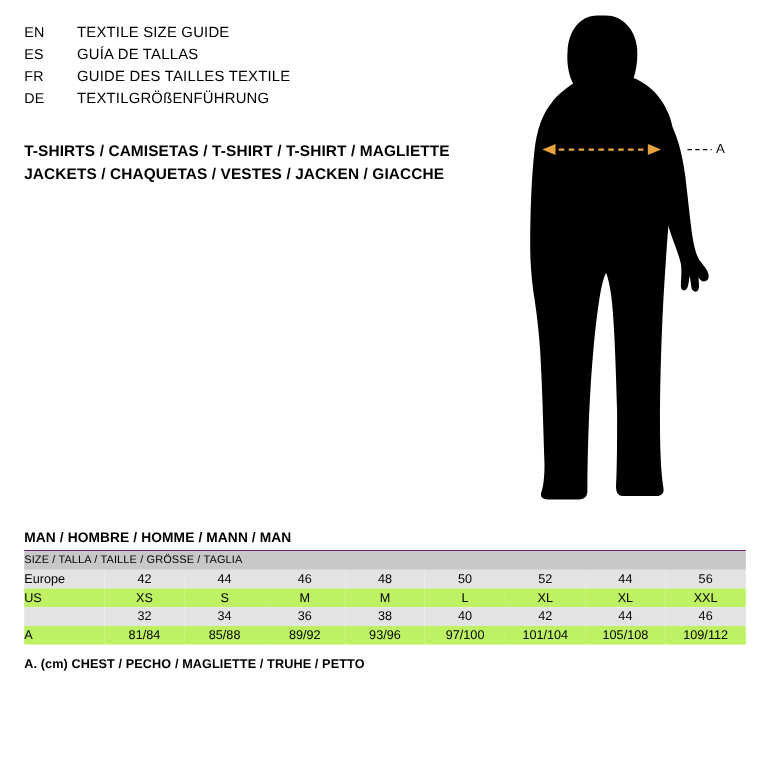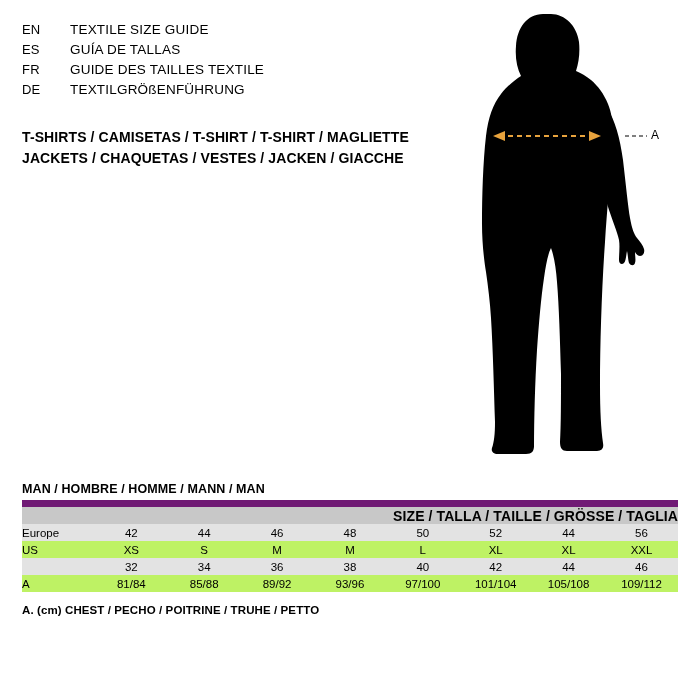--- a/index.html
+++ b/index.html
@@ -79,42 +79,41 @@
     position: absolute;
     left: 22px;
     top: 482px;
     width: 656px;
   }
   .section-title {
     font-size: 12.5px;
     font-weight: bold;
     letter-spacing: 0.1px;
     padding-bottom: 4px;
-    border-bottom: 7px solid #701a75;
+    border-bottom: 1px solid #701a75;
     margin-bottom: 0;
   }
   table.size-table {
     width: 656px;
     border-collapse: collapse;
     table-layout: fixed;
     font-size: 11.5px;
   }
   table.size-table td {
     height: 17px;
     padding: 0;
     vertical-align: middle;
   }
   .row-head td {
     background: #c8c8c8;
-    font-weight: bold;
-    font-size: 14px;
+    font-weight: normal;
+    font-size: 10px;
     letter-spacing: 0.1px;
     padding-left: 2px;
     height: 18px;
-    text-align: right;
   }
   .row-alt td {
     background: #e3e3e3;
   }
   .row-plain td {
     background: #bef264;
   }
   td.label-col {
     padding-left: 2px;
     text-align: left;
@@ -286,16 +285,16 @@
         <td class="val">89/92</td>
         <td class="val">93/96</td>
         <td class="val">97/100</td>
         <td class="val">101/104</td>
         <td class="val">105/108</td>
         <td class="val">109/112</td>
       </tr>
     </tbody>
       </table>
 
-    <div class="footnote">A. (cm) CHEST / PECHO / POITRINE / TRUHE / PETTO</div>
+    <div class="footnote">A. (cm) CHEST / PECHO / MAGLIETTE / TRUHE / PETTO</div>
   </div>
 
 </div>
 
 </body></html>

